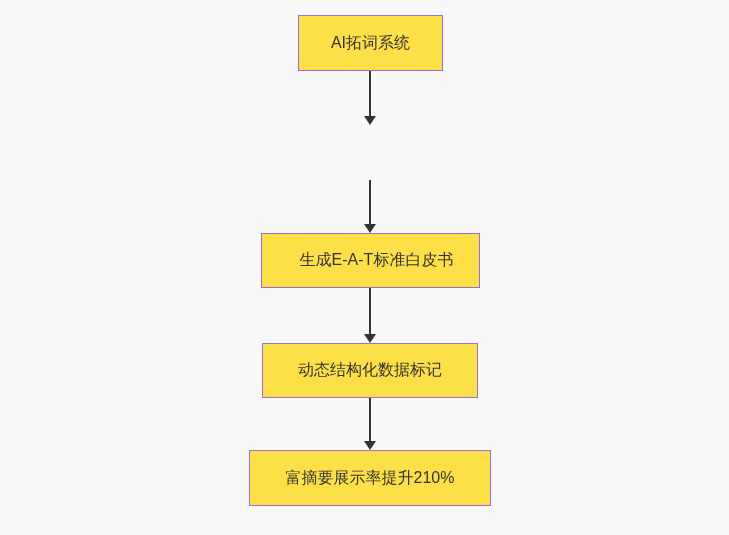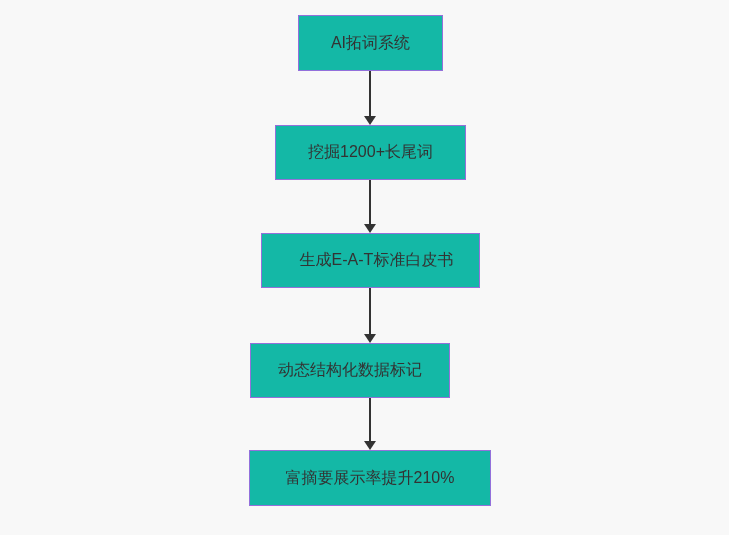--- a/index.html
+++ b/index.html
@@ -11,34 +11,34 @@
     position: relative;
     width: 729px;
     height: 535px;
     background: #f8f8f8;
     overflow: hidden;
     font-family: "Liberation Sans", "DejaVu Sans", sans-serif;
   }
   .flow-node {
     position: absolute;
     box-sizing: border-box;
-    background: #14b8a6;
+    background: #fde047;
     border: 1.5px solid #9370db;
     color: #333333;
     font-size: 16px;
     display: flex;
     align-items: center;
     justify-content: center;
     text-align: center;
     white-space: nowrap;
   }
   .node-1 { left: 298px; top: 15px;  width: 145px; height: 56px; }
   .node-2 { left: 275px; top: 125px; width: 191px; height: 55px; }
   .node-3 { left: 261px; top: 233px; width: 219px; height: 55px; padding-left: 12px; }
-  .node-4 { left: 250px; top: 343px; width: 200px; height: 55px; font-family: Liberation Serif, serif; }
+  .node-4 { left: 262px; top: 343px; width: 216px; height: 55px; font-family: Liberation Serif, serif; }
   .node-5 { left: 249px; top: 450px; width: 242px; height: 56px; }
 
   .arrow-line {
     position: absolute;
     left: 369px;
     width: 2px;
     background: #333333;
   }
   .line-1 { top: 71px;  height: 46px; }
   .line-2 { top: 180px; height: 45px; }
@@ -64,23 +64,20 @@
 
 <div id="canvas">
 
   <div class="flow-node node-1">
     <span>AI拓词系统</span>
   </div>
 
   <div class="arrow-line line-1"></div>
   <div class="arrow-head head-1"></div>
 
-  <div class="flow-node node-2">
-    <span>挖掘1200+长尾词</span>
-  </div>
 
   <div class="arrow-line line-2"></div>
   <div class="arrow-head head-2"></div>
 
   <div class="flow-node node-3">
     <span>生成E-A-T标准白皮书</span>
   </div>
 
   <div class="arrow-line line-3"></div>
   <div class="arrow-head head-3"></div>

